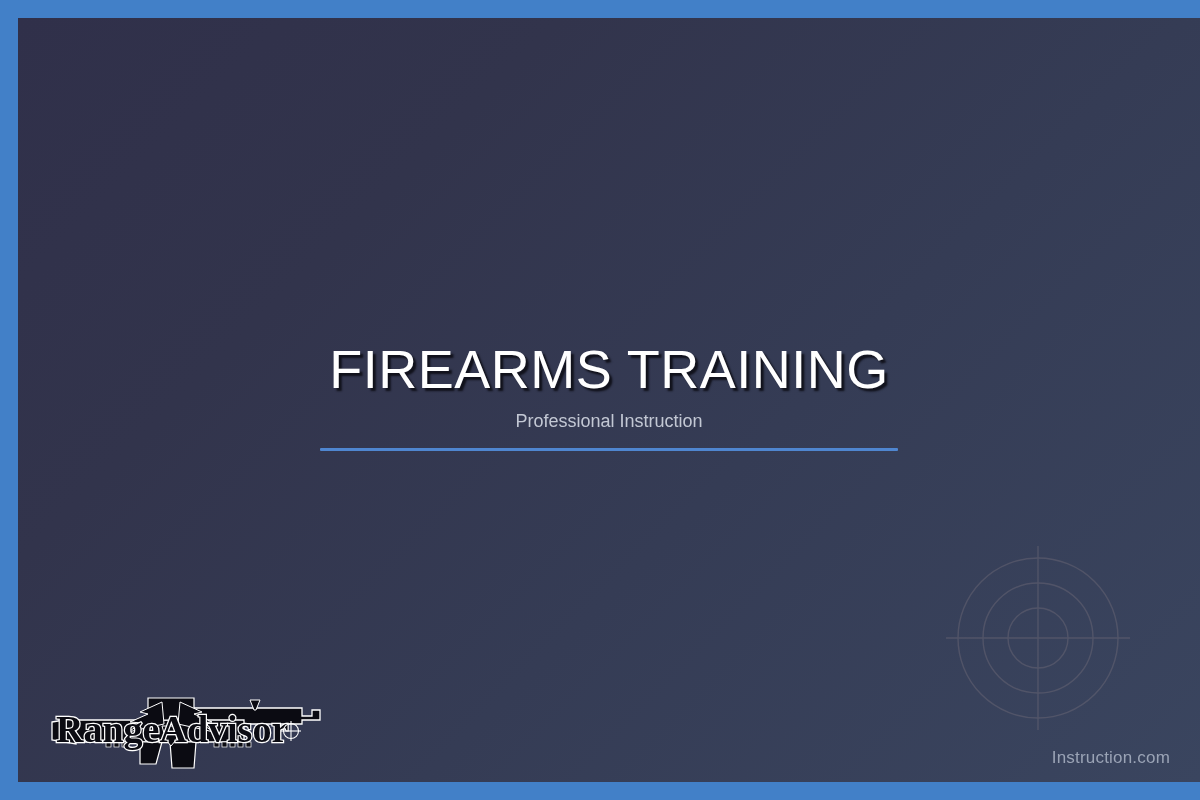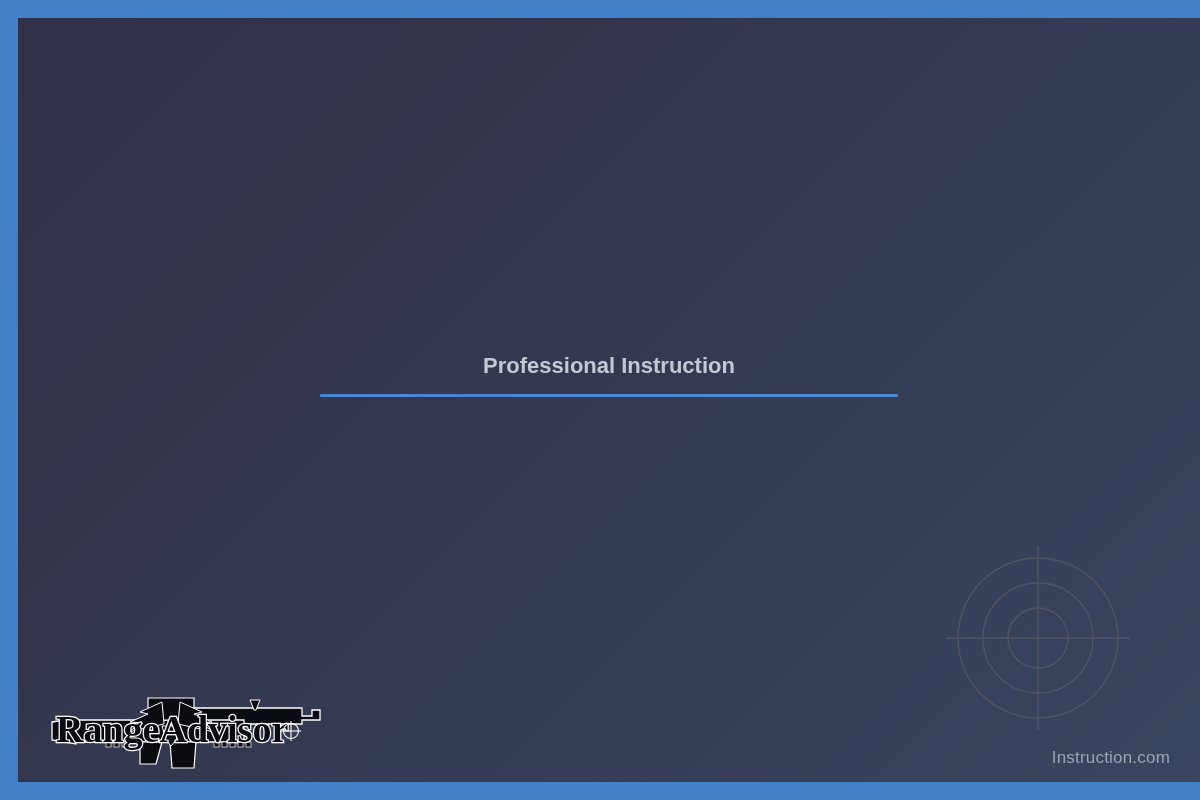--- a/index.html
+++ b/index.html
@@ -69,22 +69,22 @@
   #slide-title {
     font-size: 54px;
     font-weight: 400;
     color: #ffffff;
     letter-spacing: 0.5px;
     line-height: 1.08;
     margin: 0;
     text-shadow: 3px 3px 2px rgba(10, 10, 18, 0.85);
   }
   #slide-subtitle {
-    font-size: 22px;
-    font-weight: 700;
+    font-size: 18px;
+    font-weight: 400;
     color: #c3c8d4;
     margin: 14px 0 16px 0;
     line-height: 1.1;
   }
   #title-divider {
     margin: 15px auto 0 auto;
     width: 578px;
     height: 3px;
     background: #4f86d0;
     border-radius: 1px;
@@ -124,20 +124,21 @@
       <g fill="none" stroke="#8b7f86" stroke-width="1.4">
         <circle cx="100" cy="100" r="80"></circle>
         <circle cx="100" cy="100" r="55"></circle>
         <circle cx="100" cy="100" r="30"></circle>
         <line x1="100" y1="8" x2="100" y2="192"></line>
         <line x1="8" y1="100" x2="192" y2="100"></line>
       </g>
     </svg>
 
     <div id="title-block">
+      <h1 id="slide-title">FIREARMS TRAINING</h1>
       <p id="slide-subtitle">Professional Instruction</p>
       <div id="title-divider"></div>
     </div>
 
     <svg id="brand-logo" viewBox="0 0 282 80">
       <defs>
         <clipPath id="logo-clip">
           <rect x="0" y="0" width="282" height="80"></rect>
         </clipPath>
       </defs>

